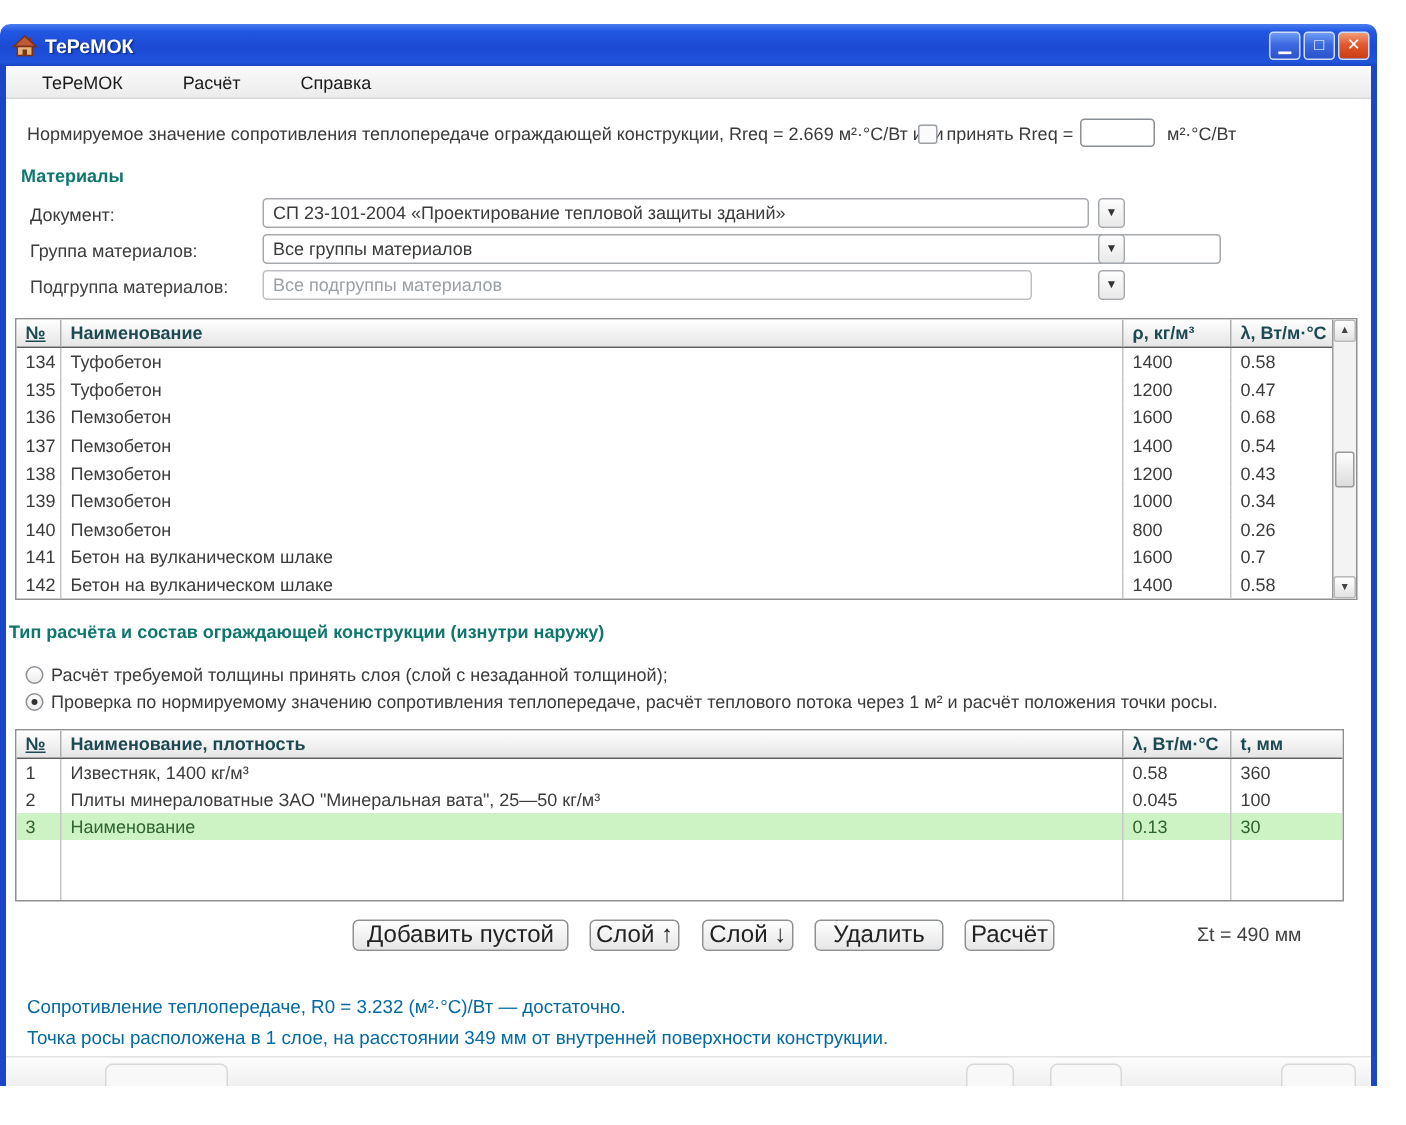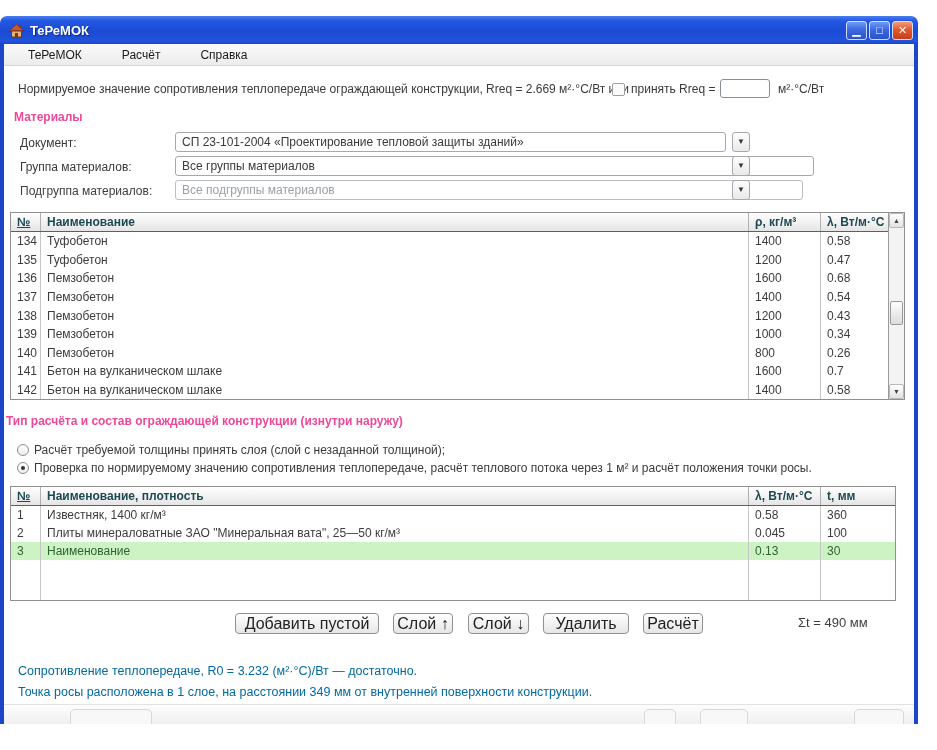--- a/index.html
+++ b/index.html
@@ -28,21 +28,21 @@
   .menubar {
     position:absolute; left:4px; top:28px; width:910px; height:22px;
     background:linear-gradient(#fafafa,#ececec); border-bottom:1px solid #d6d6d6;
     display:flex; align-items:center; padding-left:24px; gap:40px;
   }
   .menu-item { color:#1a1a1a; cursor:default; }
   .content { position:absolute; left:4px; top:50px; width:910px; height:658px; background:#fff; }
 
   .abs { position:absolute; white-space:nowrap; }
   .lbl { color:#3a3a3a; }
-  .b { font-weight:bold; color:#ec4899; }
+  .b { font-weight:bold; color:#0f766e; }
   .dis { color:#404040; }
 
   .checkbox { position:absolute; width:13px; height:13px; border:1px solid #9aa0a6; border-radius:2px; background:#fbfbfb; }
   .tinput { position:absolute; height:19px; border:1px solid #8a8f94; border-radius:3px; background:#fff; font:12px "Liberation Sans",sans-serif; padding:0 4px; }
 
   .combo {
     position:absolute; height:20px; border:1px solid #a5a9ad; border-radius:3px; background:#fff;
     line-height:18px; padding:0 6px; overflow:hidden;
   }
   .combo.dis2 { color:#9aa0a6; border-color:#bcc0c4; }
@@ -135,21 +135,21 @@
 
     <span class="abs lbl" style="left:16px; top:70px;">Документ:</span>
     <span class="combo" style="left:171px; top:66px; width:551px;">СП 23-101-2004 «Проектирование тепловой защиты зданий»</span>
     <span class="combo-btn" style="left:728px; top:66px;">▼</span>
 
     <span class="abs lbl" style="left:16px; top:94px;">Группа материалов:</span>
     <span class="combo" style="left:171px; top:90px; width:639px;">Все группы материалов</span>
     <span class="combo-btn" style="left:728px; top:90px;">▼</span>
 
     <span class="abs dis" style="left:16px; top:118px;">Подгруппа материалов:</span>
-    <span class="combo dis2" style="left:171px; top:114px; width:628px;">Все подгруппы материалов</span>
+    <span class="combo dis2" style="left:171px; top:114px; width:513px;">Все подгруппы материалов</span>
     <span class="combo-btn" style="left:728px; top:114px;">▼</span>
 
     <div class="tbl t1" style="left:6px; top:146px; width:895px; height:188px;">
       <div class="tbl-main">
         <div class="trow thead">
           <span class="th num">№</span>
           <span class="th">Наименование</span>
           <span class="th">ρ, кг/м³</span>
           <span class="th">λ, Вт/м·°С</span>
         </div>

